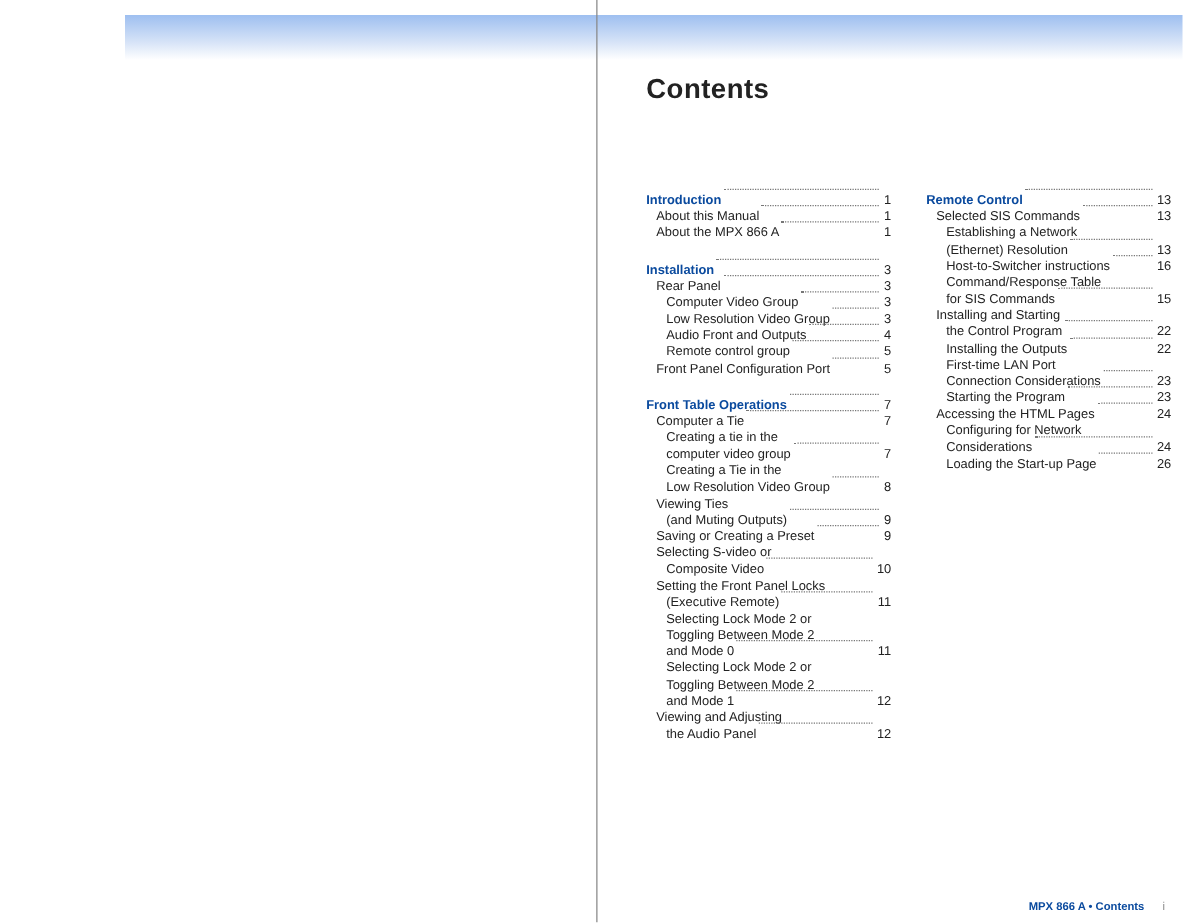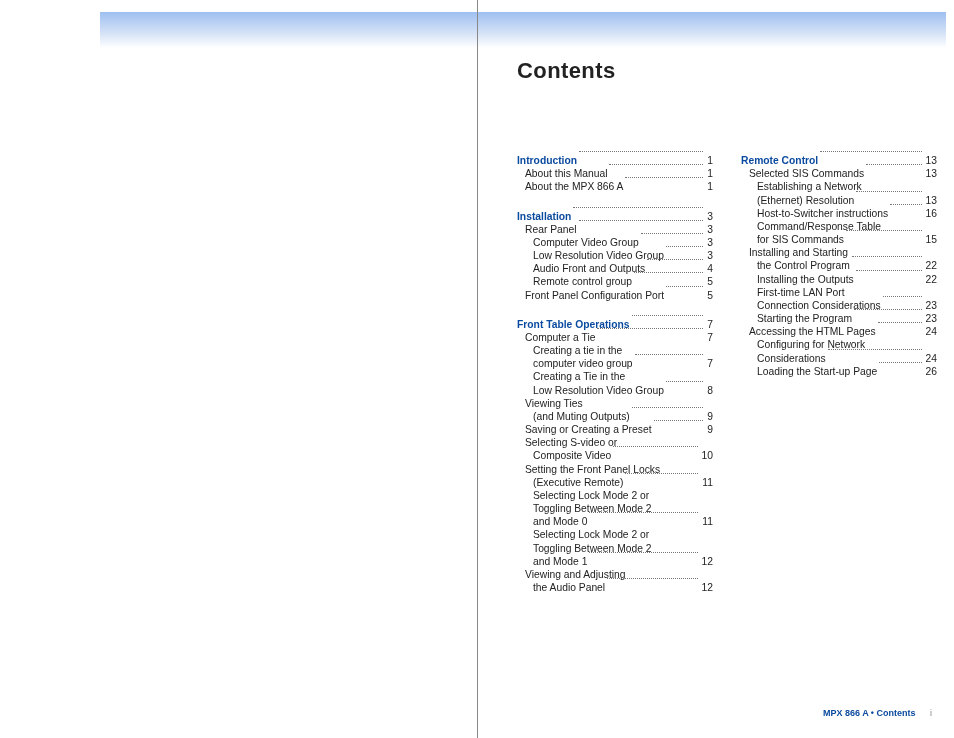--- a/index.html
+++ b/index.html
@@ -68,21 +68,21 @@
     margin: 0 2px;
   }
   .row .pg {
     padding-left: 2px;
   }
   .row.head .pg { color: var(--text); font-weight: 400; }
   .ind1 { padding-left: 8px; }
   .ind2 { padding-left: 16px; }
   .footer {
     position: absolute;
-    right: 22px; bottom: 20px;
+    right: 22px; bottom: 8px;
     font-size: 9px; color: var(--blue); font-weight: 600;
   }
   .footer .pnum { color: #888; font-weight: 400; margin-left: 12px; }
 </style>
 </head>
 <body>
 
 <div class="page">
   <div class="topgrad"></div>
   <div class="leftbar"></div>

